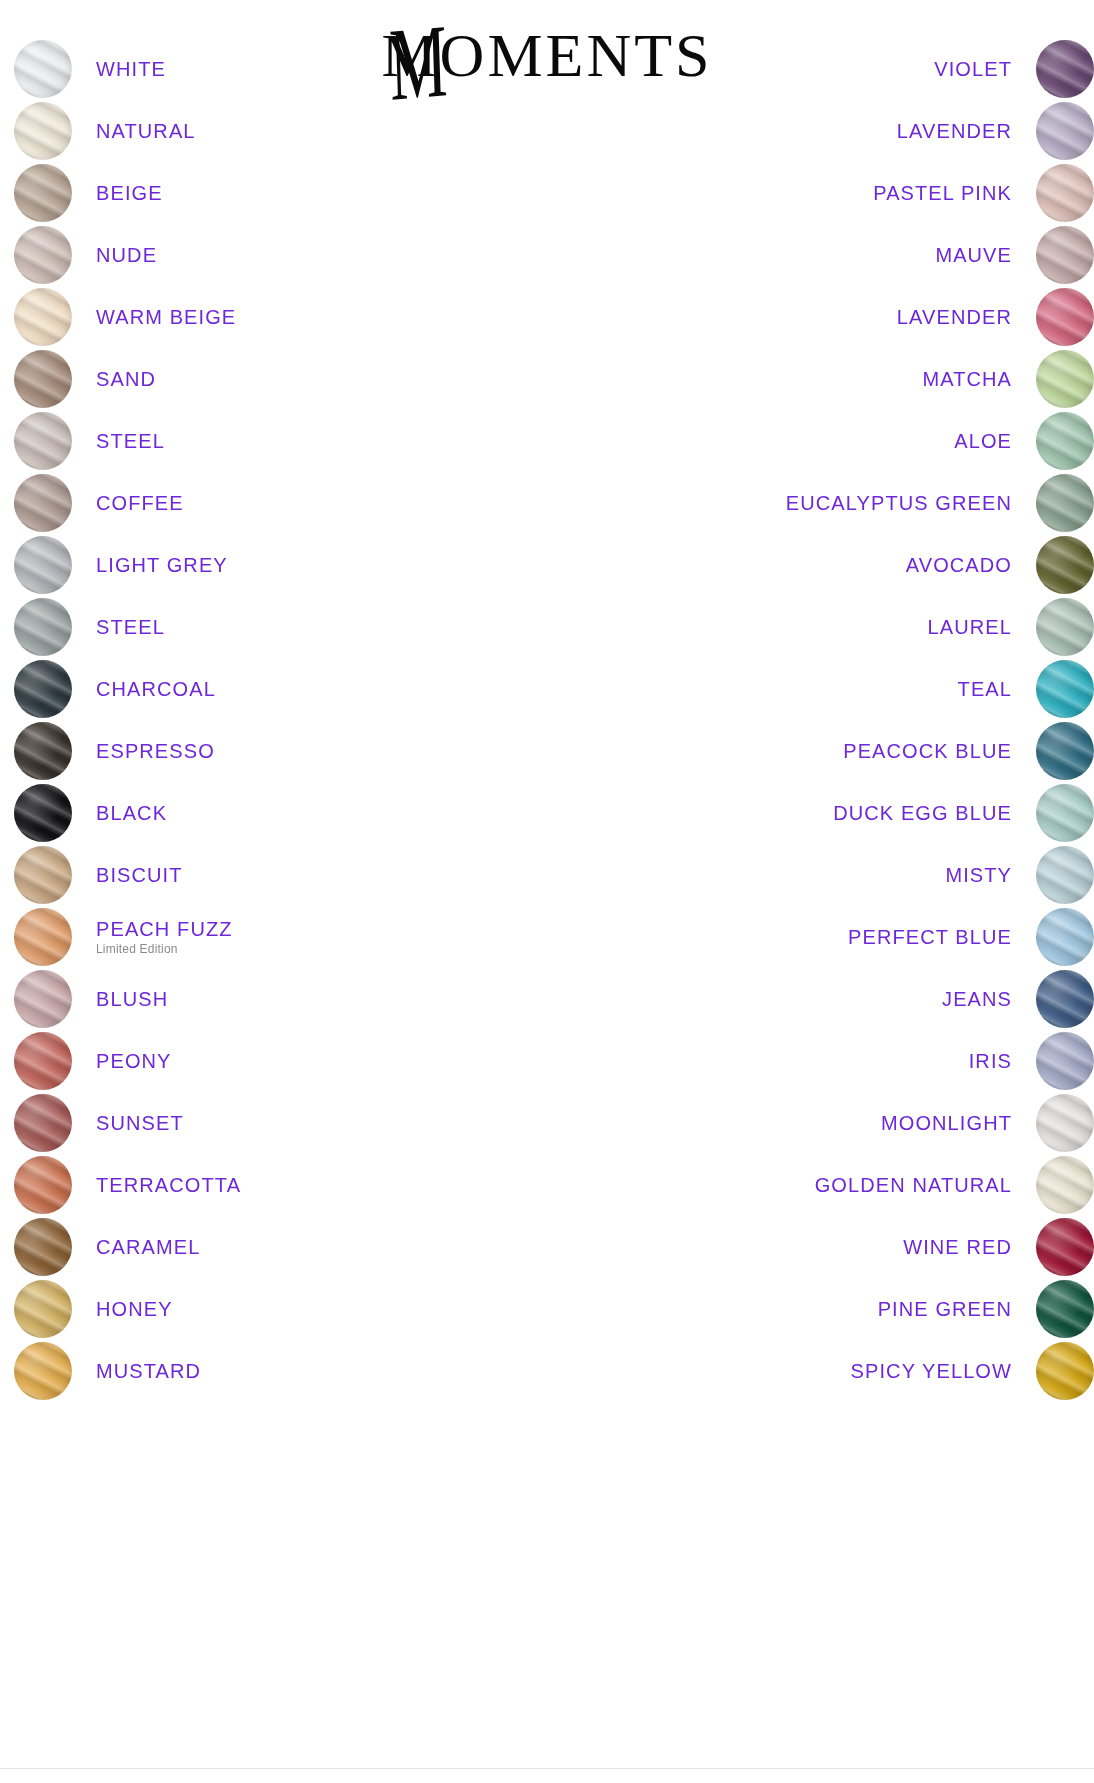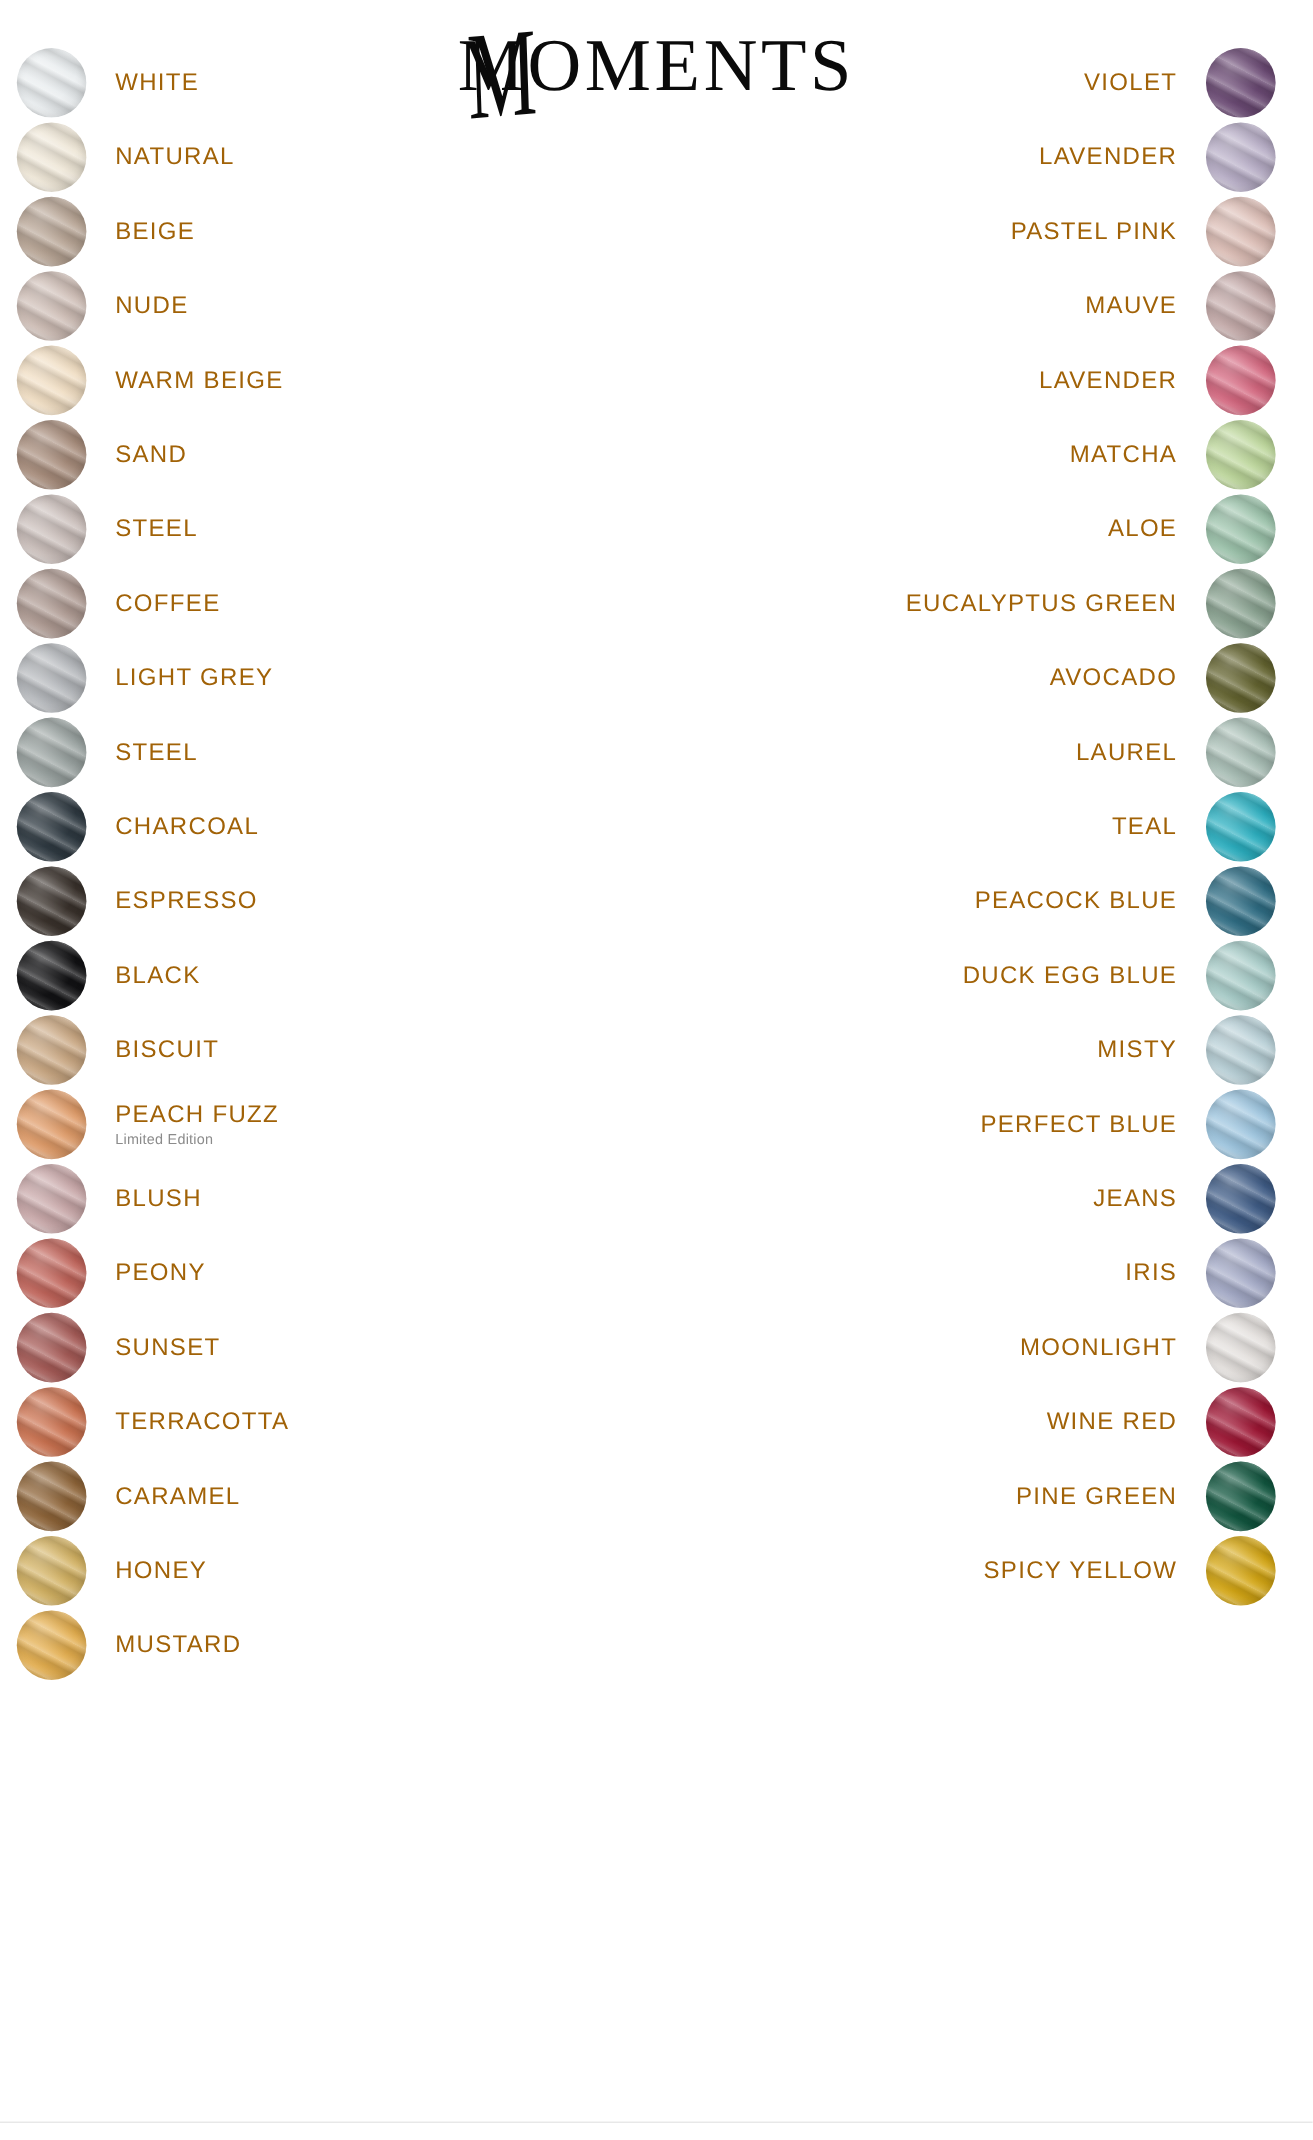--- a/index.html
+++ b/index.html
@@ -25,21 +25,21 @@
   #brand-logo .swash{
     position:absolute; left:-26px; top:-16px;
     font-family:"Liberation Serif", serif;
     font-size:104px; line-height:1; color:#0a0a0a;
     transform:scaleX(.62) rotate(-3deg); transform-origin:right bottom;
   }
 
   
   .column{ position:absolute; top:38px; }
   #column-left  { left:14px;  width:470px; }
-  #column-right { right:31px; width:470px; }
+  #column-right { right:0; width:470px; }
 
   .swatch-row{
     display:flex; align-items:center;
     height:62px;
   }
   #column-right .swatch-row{ justify-content:flex-end; }
 
   
   .swatch-disc{
     width:58px; height:58px; border-radius:50%;
@@ -64,21 +64,21 @@
     box-shadow:inset 0 0 7px rgba(0,0,0,.10);
   }
 
   
   .swatch-label{ display:flex; flex-direction:column; }
   #column-left  .swatch-label{ margin-left:24px; align-items:flex-start; text-align:left; }
   #column-right .swatch-label{ margin-right:24px; align-items:flex-end; text-align:right; }
 
   .swatch-name{
     font-size:20px; letter-spacing:1.1px;
-    font-weight:300; color:#a16207; white-space:nowrap;
+    font-weight:300; color:#6d28d9; white-space:nowrap;
   }
   .swatch-sub{
     font-size:12px; letter-spacing:.2px; font-weight:400;
     color:#8b8b8b; margin-top:1px; white-space:nowrap;
   }
 
   #footer-rule{
     position:absolute; left:0; right:0; bottom:14px;
     height:1px; background:#e3e3e3;
   }
@@ -332,20 +332,26 @@
       <div class="swatch-disc" style="background: rgb(163, 169, 198);"></div>
     </div>
     <div class="swatch-row">
       <div class="swatch-label">
         <div class="swatch-name">MOONLIGHT</div>
       </div>
       <div class="swatch-disc" style="background: rgb(226, 222, 219);"></div>
     </div>
     <div class="swatch-row">
       <div class="swatch-label">
+        <div class="swatch-name">GOLDEN NATURAL</div>
+      </div>
+      <div class="swatch-disc" style="background: rgb(232, 226, 207);"></div>
+    </div>
+    <div class="swatch-row">
+      <div class="swatch-label">
         <div class="swatch-name">WINE RED</div>
       </div>
       <div class="swatch-disc" style="background: rgb(158, 22, 52);"></div>
     </div>
     <div class="swatch-row">
       <div class="swatch-label">
         <div class="swatch-name">PINE GREEN</div>
       </div>
       <div class="swatch-disc" style="background: rgb(17, 86, 63);"></div>
     </div>

